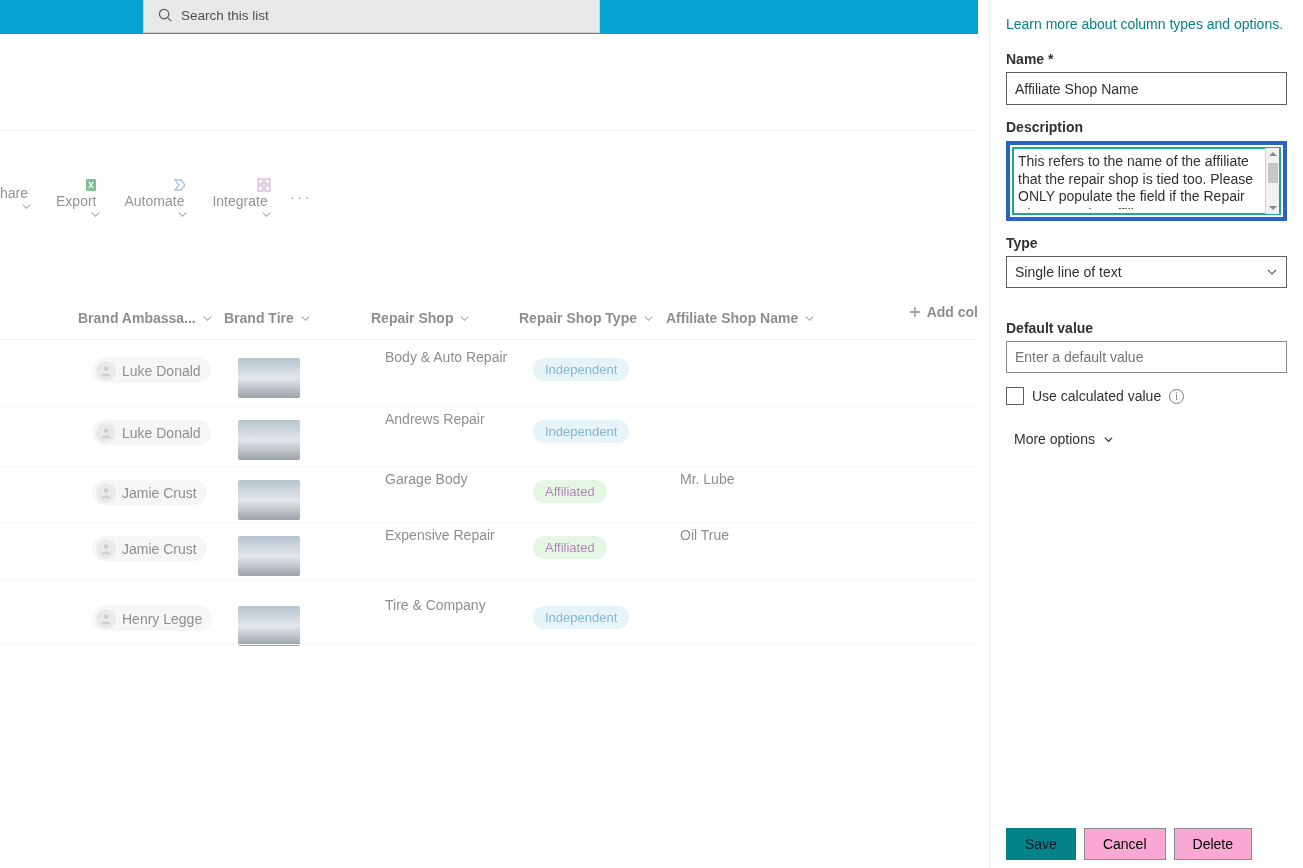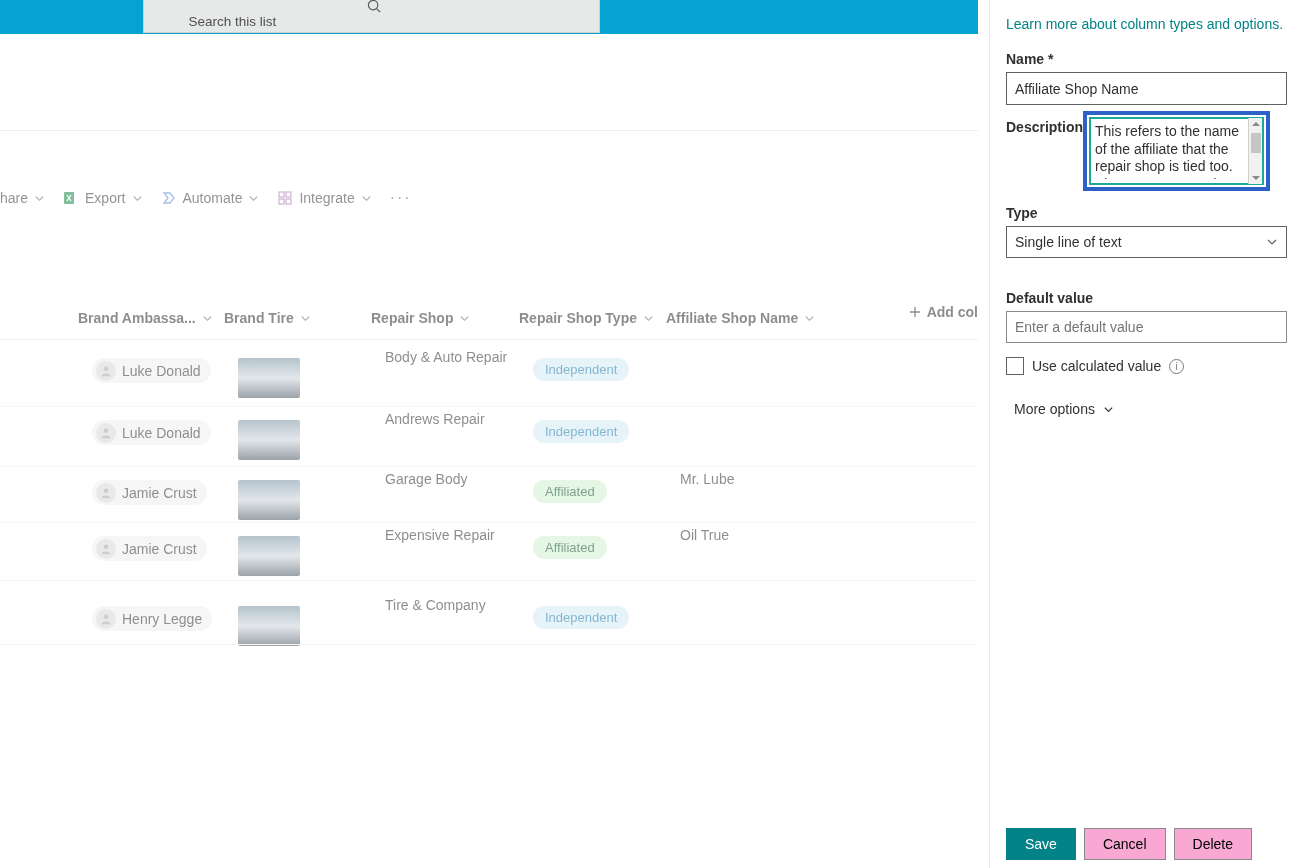--- a/index.html
+++ b/index.html
@@ -1,32 +1,32 @@
 <!DOCTYPE html>
 <html><head>
 <meta charset="utf-8">
 <style>
   * { box-sizing: border-box; margin: 0; padding: 0; }
   html, body { width: 1303px; height: 868px; font-family: "Segoe UI", Arial, sans-serif; overflow: hidden; background: #fff; color: #323130; }
   .root { position: relative; width: 1303px; height: 868px; }
 
   
   .topbar { position: absolute; left: 0; top: 0; width: 978px; height: 34px; background: #06a3d2; }
-  .searchwrap { position: absolute; left: 143px; top: -1px; width: 457px; height: 34px; background: #e7e9e9; display: flex; align-items: center; padding-left: 14px; border: 1px solid #d0d2d2; border-top: none; flex-direction: column; }
+  .searchwrap { position: absolute; left: 143px; top: -1px; width: 457px; height: 34px; background: #e7e9e9; display: flex; align-items: center; padding-left: 14px; border: 1px solid #d0d2d2; border-top: none; }
   .searchwrap svg { width: 15px; height: 15px; margin-right: 8px; }
   .searchinput { border: none; outline: none; background: transparent; font-size: 13.5px; color: #5a5a5a; width: 380px; font-family: inherit; }
   .searchinput::placeholder { color: #4f4f4f; }
 
   
   .main { position: absolute; left: 0; top: 34px; width: 978px; height: 834px; opacity: 0.55; background: #fff; }
   .divider1 { position: absolute; left: 0; top: 96px; width: 978px; height: 1px; background: #e3e3e3; }
 
   
   .cmdbar { position: absolute; left: 0; top: 144px; width: 978px; height: 40px; display: flex; align-items: center; padding-left: 0; font-size: 14px; color: #3a3a3a; }
-  .cmd { display: flex; align-items: center; margin-right: 18px; cursor: pointer; }
+  .cmd { display: flex; align-items: flex-end; margin-right: 18px; cursor: pointer; flex-direction: column; }
   .cmd .lbl { margin-right: 4px; }
   .cmd svg { width: 16px; height: 16px; }
   .cmd .chev { width: 11px; height: 11px; margin-left: 2px; }
   .ellipsis { color: #666; letter-spacing: 2px; font-size: 16px; }
 
   
   .headers { position: absolute; left: 78px; top: 270px; width: 900px; height: 28px; display: flex; align-items: center; font-size: 14px; font-weight: 600; color: #323130; }
   .hcol { display: flex; align-items: center; cursor: pointer; }
   .hcol .chev { width: 11px; height: 11px; margin-left: 6px; }
   .addcol { position: absolute; right: 0; top: 0; color: #323130; font-size: 14px; display:flex; align-items:center; }
@@ -34,58 +34,58 @@
 
   
   .row { position: absolute; left: 92px; width: 900px; height: 60px; display: flex; align-items: flex-start; font-size: 14px; color: #323130; padding-top: 12px; }
   .row-border { position: absolute; left: 0; width: 978px; height: 1px; background: #ededed; }
   .ambpill { display: inline-flex; align-items: center; background: #efefef; border-radius: 14px; padding: 3px 10px 3px 4px; height: 25px; }
   .ambpill .avatar { width: 20px; height: 20px; border-radius: 50%; background: #d8d8d8; display: flex; align-items: center; justify-content: center; margin-right: 6px; }
   .ambpill .avatar svg { width: 12px; height: 12px; fill: #a5a5a5; }
   .thumb { width: 62px; height: 40px; border-radius: 2px; background: linear-gradient(180deg,#7a94a5,#cdd4da,#4a5964); }
   .badge { display: inline-block; padding: 4px 12px; border-radius: 12px; font-size: 13px; }
   .badge.ind { background: #d3eaf4; color: #217bad; }
-  .badge.aff { background: #d1f0d1; color: #14532d; text-align: center; }
+  .badge.aff { background: #d1f0d1; color: #701a75; text-align: center; }
 
   
   .panel { position: absolute; right: 0; top: 0; width: 314px; height: 868px; background: #fff; border-left: 1px solid #eaeaea; padding: 10px 16px 0 16px; }
   .panel-header { display: flex; align-items: center; justify-content: space-between; }
   .panel-title { font-size: 21px; font-weight: 600; color: #323130; }
   .panel-close { cursor: pointer; }
   .panel-close svg { width: 15px; height: 15px; stroke: #666; }
   .learn { color: #038387; font-size: 14px; margin-top: 6px; display: inline-block; }
 
   .field-label { font-size: 14px; font-weight: 600; color: #323130; margin-top: 18px; }
   .text-input, .select-box { width: 100%; border: 1px solid #616161; font-size: 14px; font-family: inherit; padding: 6px 8px; margin-top: 5px; background: #fff; color: #323130; }
   .name-input { height: 33px; }
   .default-input { border-color: #8a8a8a; height: 32px; }
 
   .desc-outer { border: 4px solid #2c62c7; margin-top: 6px; padding: 2px; }
   .desc-inner { border: 2px solid #1aa89b; padding: 0; position: relative; }
   .desc-textarea { width: calc(100% - 14px); border: none; resize: none; font-size: 14px; font-family: inherit; color: #323130; padding: 4px 4px; height: 60px; line-height: 1.25; outline: none; overflow: hidden; }
   .desc-scroll { position: absolute; right: 0; top: -1px; bottom: -1px; width: 14px; background: #f1f1f1; border-left: 1px solid #d0d0d0; }
   .desc-scroll .arrow { position: absolute; left: 2px; width: 10px; height: 10px; }
   .desc-scroll .thumbv { position: absolute; left: 2px; top: 15px; width: 10px; height: 20px; background: #c6c6c6; }
-  .desc-label-row { display:flex; flex-direction:row; }
+  .desc-label-row { display:flex; flex-direction:column; }
 
   .type-label { margin-top: 14px; }
   .select-box { height: 32px; border-color: #616161; position: relative; display: flex; align-items: center; justify-content: space-between; padding-right: 8px; cursor: pointer; }
 
   .default-label { margin-top: 32px; }
 
   .calc-row { display: flex; align-items: center; margin-top: 14px; font-size: 14px; }
   .calc-check { width: 18px; height: 18px; border: 1px solid #616161; margin-right: 8px; }
   .info-icon { margin-left: 8px; width: 15px; height: 15px; border-radius: 50%; border: 1px solid #7a7a7a; color: #7a7a7a; font-size: 10px; display: inline-flex; align-items: center; justify-content: center; }
 
   .more-opts { margin-top: 26px; margin-left: 8px; font-size: 14px; display: inline-flex; align-items: center; cursor: pointer; }
   .more-opts .chev { width: 11px; height: 11px; margin-left: 8px; }
 
   .panel-footer { position: absolute; bottom: 0; left: 16px; right: 16px; height: 40px; display: flex; gap: 8px; }
   .btn { height: 32px; padding: 0 18px; font-size: 14px; font-family: inherit; border: 1px solid #8a8a8a; background: #f9a8d4; cursor: pointer; }
-  .btn.primary { background: #038387; color: #ffffff; border-color: #038387; }
+  .btn.primary { background: #038387; color: #0f172a; border-color: #038387; }
 
   .chevpath { fill: none; stroke: #616161; stroke-width: 1.2; }
 </style>
 </head>
 <body>
 <div class="root">
 
 <div class="topbar"></div>
 <div class="searchwrap">
   <svg viewBox="0 0 16 16">

